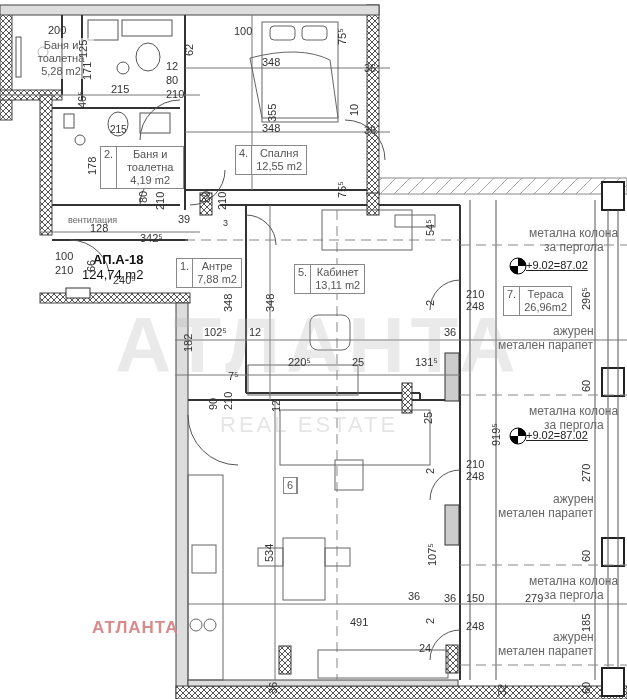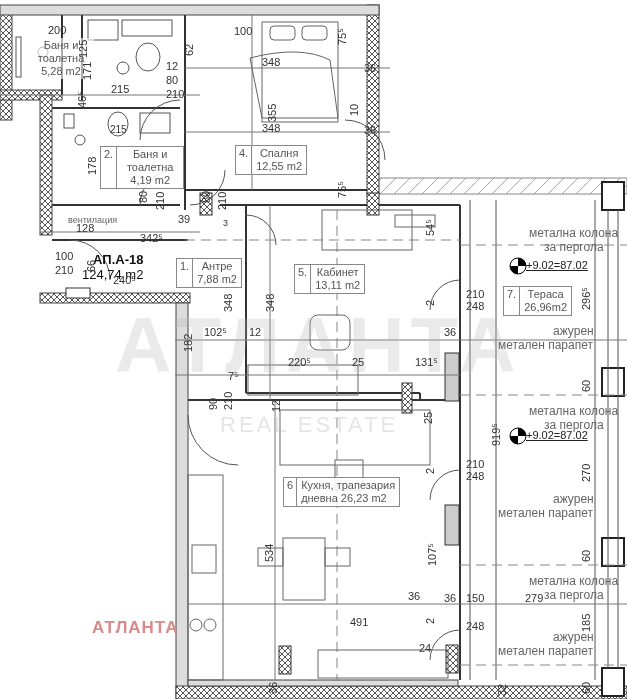--- a/index.html
+++ b/index.html
@@ -190,21 +190,20 @@
 <div class="room" style="left:235px;top:145px;">
   <span class="num">4.</span>
     <span class="txt"><span>Спалня</span><br><span>12,55 m2</span></span>
 </div>
 <div class="room" style="left:294px;top:264px;">
   <span class="num">5.</span>
     <span class="txt"><span>Кабинет</span><br><span>13,11 m2</span></span>
 </div>
 <div class="room" style="left:283px;top:477px;">
   <span class="num">6</span>
-    <span class="txt" style="text-align:left;"><span>Кухня, трапезария</span><br><span>дневна</span> <span>26,23 m2</span></span>
 </div>
 <div class="room" style="left:503px;top:286px;">
   <span class="num">7.</span>
     <span class="txt"><span>Тераса</span><br><span>26,96m2</span></span>
 </div>
 
 <div class="note" style="left:529px;top:226px;">метална колона</div>
 <div class="note" style="left:544px;top:240px;">за пергола</div>
 <div class="note" style="left:553px;top:324px;">ажурен</div>
 <div class="note" style="left:498px;top:338px;">метален парапет</div>
@@ -238,21 +237,21 @@
 <div class="dim" style="left:166px;top:88px;">210</div>
 <div class="dim" style="left:111px;top:83px;">215</div>
 <div class="dimv" style="left:76px;top:108px;">46⁵</div>
 <div class="dimv" style="left:86px;top:175px;">178</div>
 <div class="dim" style="left:110px;top:124px;font-size:10px;">215</div>
 <div class="dimv" style="left:137px;top:203px;">80</div>
 <div class="dimv" style="left:154px;top:210px;">210</div>
 <div class="dimv" style="left:200px;top:203px;">80</div>
 <div class="dimv" style="left:216px;top:210px;">210</div>
 <div class="dim" style="left:178px;top:213px;">39</div>
-<div class="dim" style="left:76px;top:222px;">128</div>
+<div class="dim" style="left:90px;top:222px;">128</div>
 <div class="dim" style="left:140px;top:232px;">342⁵</div>
 <div class="dim" style="left:55px;top:250px;">100</div>
 <div class="dim" style="left:55px;top:264px;">210</div>
 <div class="dimv" style="left:85px;top:272px;">66</div>
 <div class="dim" style="left:113px;top:274px;">240⁵</div>
 <div class="dimv" style="left:222px;top:312px;">348</div>
 <div class="dimv" style="left:264px;top:312px;">348</div>
 <div class="dim" style="left:204px;top:326px;">102⁵</div>
 <div class="dim" style="left:249px;top:326px;">12</div>
 <div class="dim" style="left:288px;top:356px;">220⁵</div>

